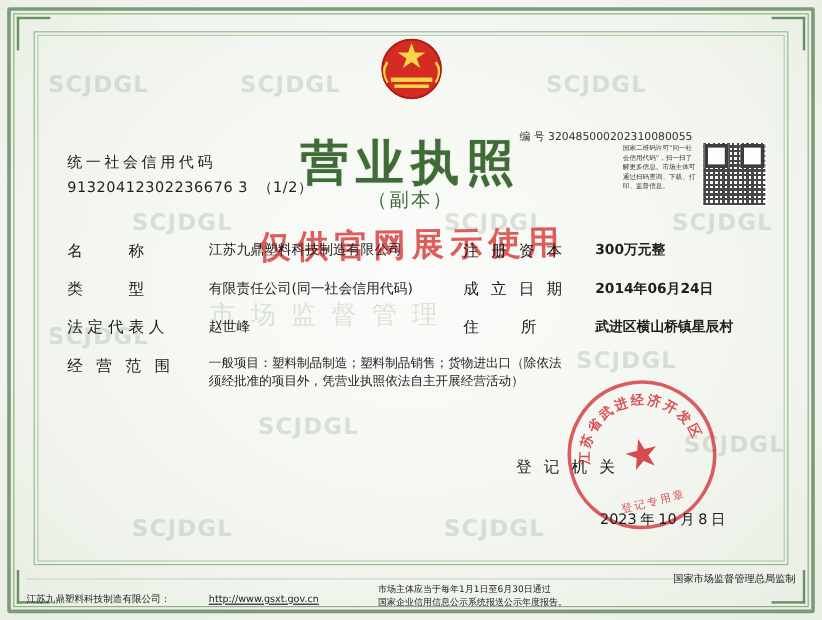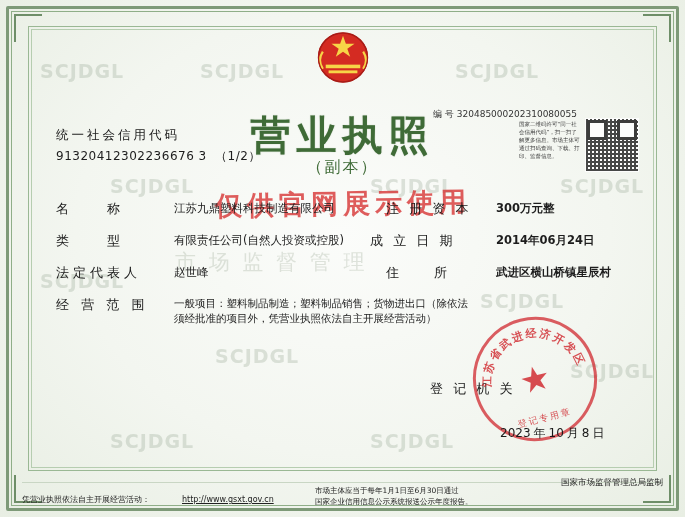--- a/index.html
+++ b/index.html
@@ -122,20 +122,21 @@
   .row{
     position:relative;
     min-height:26px;
     margin-bottom:6px;
   }
   .lbl{
     position:absolute;left:0;top:0;
     font-size:13px;color:#1a1a1a;
     letter-spacing:4px;
     white-space:nowrap;
+    font-family:Liberation Serif, serif;
   }
   .val{
     position:absolute;top:1px;
     font-size:11.5px;color:#1d1d1d;
     white-space:nowrap;
   }
   .lbl-r{
     position:absolute;top:0;
     font-size:13px;color:#1a1a1a;
     letter-spacing:3px;
@@ -286,22 +287,22 @@
 
     <div class="row">
       <span class="lbl">名　　称</span>
       <span class="val" style="left:118px;">江苏九鼎塑料科技制造有限公司</span>
       <span class="lbl-r" style="left:330px;">注 册 资 本</span>
       <span class="val-r" style="left:440px;">300万元整</span>
     </div>
 
     <div class="row">
       <span class="lbl">类　　型</span>
-      <span class="val" style="left:118px;">有限责任公司(自然人投资或控股)</span>
-      <span class="lbl-r" style="left:314px;">成 立 日 期</span>
+      <span class="val" style="left:118px;">有限责任公司(同一社会信用代码)</span>
+      <span class="lbl-r" style="left:330px;">成 立 日 期</span>
       <span class="val-r" style="left:440px;">2014年06月24日</span>
     </div>
 
     <div class="row">
       <span class="lbl">法定代表人</span>
       <span class="val" style="left:118px;">赵世峰</span>
       <span class="lbl-r" style="left:330px;">住　　所</span>
       <span class="val-r" style="left:440px;">武进区横山桥镇星辰村</span>
     </div>
 
@@ -327,21 +328,21 @@
     <div class="seal-bottom">登记专用章</div>
   </div>
 
   <div class="date-line">
     <span>2023</span><em>年</em><span>10</span><em>月</em><span>8</span><em>日</em>
   </div>
 
   <div class="sep-line"></div>
   <div class="footer">
     <div class="foot-left">
-      <span>凭营业执照依法自主开展经营活动：</span><span style="text-decoration:underline;margin-left:32px;">http://www.gsxt.gov.cn</span>
+      <span>江苏九鼎塑料科技制造有限公司：</span><span style="text-decoration:underline;margin-left:32px;">http://www.gsxt.gov.cn</span>
     </div>
     <div class="foot-mid">
       <div>市场主体应当于每年1月1日至6月30日通过</div>
       <div>国家企业信用信息公示系统报送公示年度报告。</div>
     </div>
     <div class="foot-right">国家市场监督管理总局监制</div>
   </div>
 
 </div>
 

